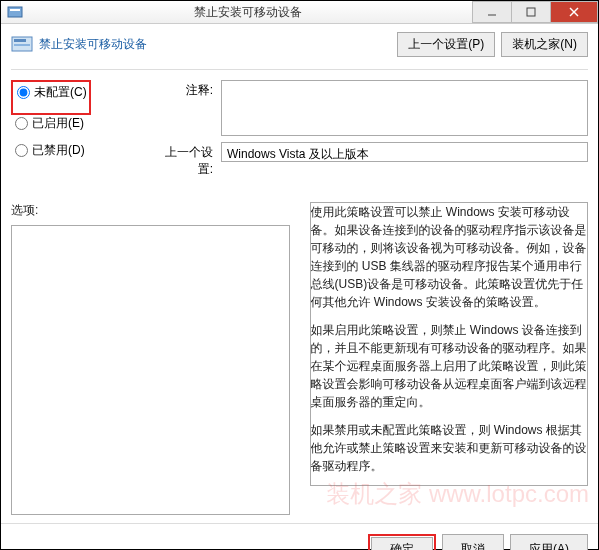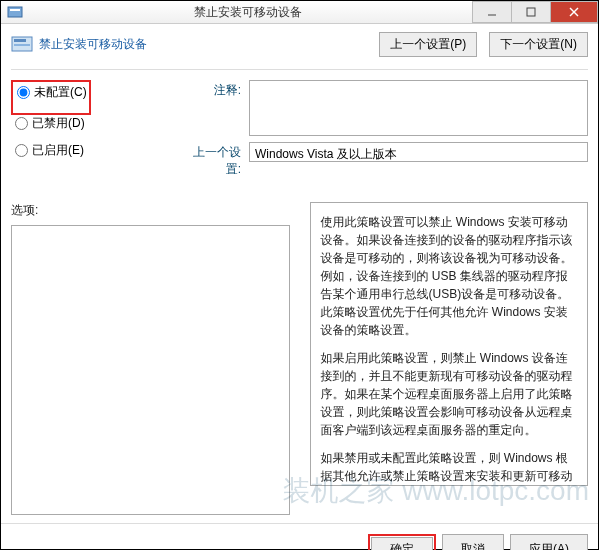--- a/index.html
+++ b/index.html
@@ -10,42 +10,42 @@
 .tb-title { flex: 1; text-align: center; color: #333; }
 .tb-btns { display: flex; }
 .tb-btn { width: 40px; height: 22px; display: flex; align-items: center; justify-content: center; border: 1px solid #bbb; background: #eaeaea; margin-left: -1px; }
 .tb-btn.close { background: #c84031; color: #fff; width: 48px; }
 .tb-btn svg line, .tb-btn svg rect { stroke: #444; stroke-width: 1; fill: none; }
 .tb-btn.close svg line { stroke: #fff; stroke-width: 1.5; }
 .content { flex: 1; padding: 8px 10px; display: flex; flex-direction: column; background: #fff; }
 .header-row { display: flex; align-items: center; padding-bottom: 12px; border-bottom: 1px solid #ddd; }
 .header-icon { width: 22px; height: 20px; display: inline-block; margin-right: 6px; }
 .header-title { flex: 1; color: #1a5da3; }
-.nav-btn { padding: 3px 10px; background: #eee; border: 1px solid #aaa; margin-left: 12px; cursor: pointer; }
-.config-row { display: flex; padding-top: 10px; gap: 28px; }
+.nav-btn { padding: 3px 10px; background: #eee; border: 1px solid #aaa; margin-left: 6px; cursor: pointer; }
+.config-row { display: flex; padding-top: 10px; }
 .radio-col { width: 140px; }
 .radio-col label { display: flex; align-items: center; margin-bottom: 10px; padding-left: 4px; }
 .radio-col input { margin-right: 4px; }
 .hl-red { border: 2px solid #e52525; display: inline-block; padding: 2px 2px 2px 0; }
 .comment-col { flex: 1; display: flex; flex-direction: column; }
 .comment-row { display: flex; margin-bottom: 6px; }
-.comment-row .lbl { width: 70px; text-align: right; padding-right: 8px; padding-top: 2px; color: #0c4a6e; }
+.comment-row .lbl { width: 70px; text-align: right; padding-right: 8px; padding-top: 2px; color: #000000; }
 .comment-row textarea { flex: 1; height: 56px; border: 1px solid #aaa; resize: none; background: #fff; }
 .comment-row .platform { flex: 1; border: 1px solid #aaa; background: #fff; padding: 3px 5px; height: 20px; }
 .mid-row { display: flex; margin-top: 18px; }
 .mid-col { flex: 1; }
 .mid-col.left { margin-right: 20px; }
 .mid-col .lbl { color: #222; margin-bottom: 6px; display: block; }
 .options-box { border: 1px solid #aaa; height: 290px; background: #fff; }
-.help-box { border: 1px solid #aaa; height: 284px; background: #fff; padding: 10px; overflow: auto; line-height: 1.5; color: #222; }
+.help-box { border: 1px solid #aaa; height: 284px; background: #fff; overflow: auto; line-height: 1.5; color: #222; }
 .help-box p { margin-bottom: 10px; }
 .footer { display: flex; justify-content: flex-end; padding: 10px 10px 8px; border-top: 1px solid #ddd; gap: 6px; }
 .footer button { padding: 3px 18px; background: #eee; border: 1px solid #aaa; cursor: pointer; }
 .hl-red-btn { border: 2px solid #e52525; display: inline-block; padding: 1px; }
-.watermark { position: absolute; right: 10px; bottom: 40px; opacity: 0.18; font-size: 28px; color: #0c4a6e; pointer-events: none; margin-left: 21px; }
+.watermark { position: absolute; right: 10px; bottom: 40px; opacity: 0.18; font-size: 24px; color: #ef4444; pointer-events: none; margin-left: 21px; }
 </style>
 </head>
 <body>
 
 <div class="window">
   <div class="titlebar">
     <span class="tb-icon">
       <svg viewBox="0 0 16 16">
           <rect x="1" y="3" width="14" height="10" fill="#79a8d8" stroke="#3a6aa0"></rect>
           <rect x="3" y="5" width="10" height="2" fill="#fff"></rect>
@@ -76,38 +76,38 @@
     <div class="header-row">
       <span class="header-icon">
         <svg viewBox="0 0 22 20">
             <rect x="1" y="2" width="20" height="14" fill="#cfe2f3" stroke="#5a8ac0"></rect>
             <rect x="3" y="4" width="12" height="3" fill="#5a8ac0"></rect>
             <rect x="3" y="9" width="16" height="2" fill="#8ab4e0"></rect>
           </svg>
       </span>
       <span class="header-title">禁止安装可移动设备</span>
       <button class="nav-btn">上一个设置(P)</button>
-      <button class="nav-btn">下一个设置(N)</button>
+      <button class="nav-btn">装机之家(N)</button>
     </div>
 
     <div class="config-row">
       <div class="radio-col">
         <span class="hl-red">
           <label>
             <input type="radio" name="state" checked="" style="">
             <span>未配置(C)</span>
           </label>
         </span>
         <label>
           <input type="radio" name="state" style="">
-          <span>已禁用(D)</span>
+          <span>已启用(E)</span>
         </label>
         <label>
           <input type="radio" name="state" style="">
-          <span>已启用(E)</span>
+          <span>已禁用(D)</span>
         </label>
       </div>
       <div class="comment-col">
         <div class="comment-row">
           <div class="lbl">注释:</div>
           <textarea style=""></textarea>
         </div>
         <div class="comment-row">
           <div class="lbl">上一个设置:</div>
           <div class="platform">Windows Vista 及以上版本</div>

